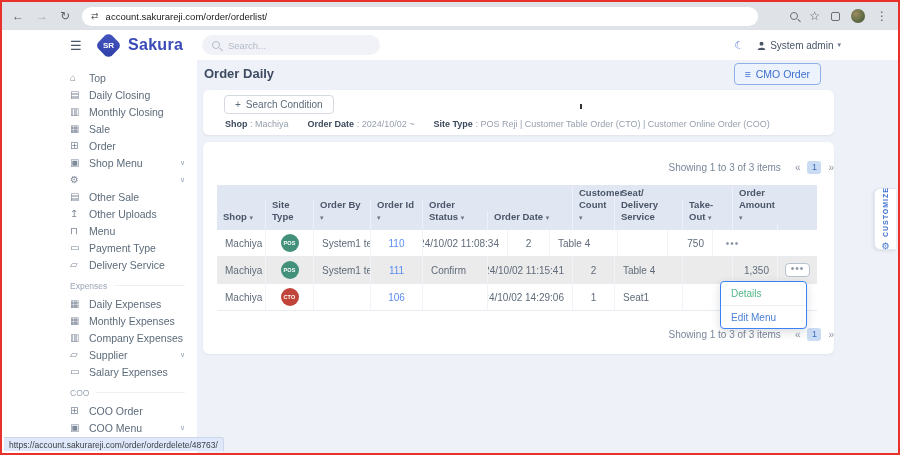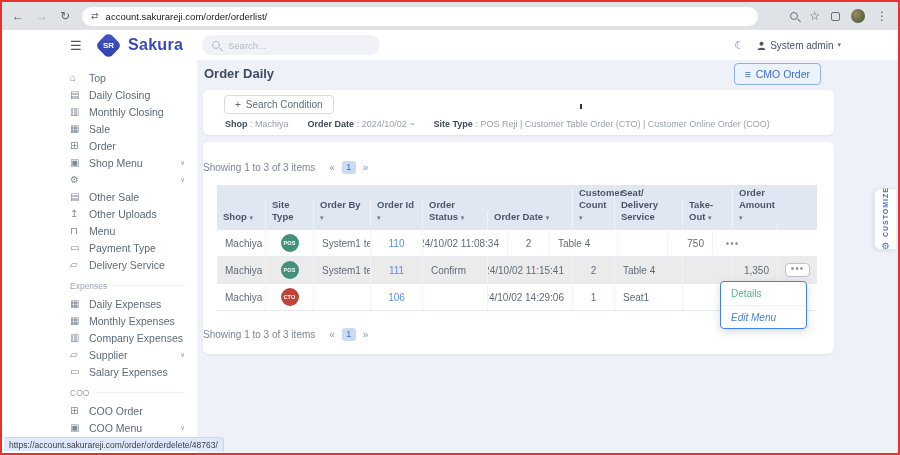--- a/index.html
+++ b/index.html
@@ -62,21 +62,21 @@
   .card{position:absolute;background:#fff;border-radius:6px;box-shadow:0 1px 2px rgba(60,75,100,.08);}
   .card1{left:201px;top:88px;width:631px;height:45px;}
   .sc-btn{position:absolute;left:21px;top:5px;height:19px;padding:0 10px;border:1px solid #d5dae1;border-radius:4px;
     background:#fff;color:#5c6b7a;font-size:10px;display:flex;align-items:center;gap:5px;cursor:pointer;}
   .filter-line{position:absolute;left:22px;top:29px;right:10px;font-size:9px;color:#97a0ad;white-space:nowrap;}
   .filter-line b{color:#3d4a5c;font-weight:bold;}
   .filter-line .gap{display:inline-block;width:14px;}
   .cursor-dot{position:absolute;left:578px;top:102px;width:2px;height:5px;background:#333;}
 
   .card2{left:201px;top:140px;width:631px;height:212px;}
-  .showing-row{display:flex;align-items:center;justify-content:flex-start;gap:14px;height:14px;font-size:10px;color:#7a8699;}
+  .showing-row{display:flex;align-items:center;justify-content:flex-end;gap:14px;height:14px;font-size:10px;color:#7a8699;}
   .showing-row.top{margin-top:18px;}
   .showing-row.bottom{margin-top:16px;}
   .pager{display:flex;align-items:center;gap:7px;}
   .pg-arrow{font-size:10px;color:#8a94a5;cursor:pointer;}
   .pg-num{min-width:14px;height:13px;background:#cadcf3;border-radius:3px;color:#3f6cc0;
     font-size:9px;display:flex;align-items:center;justify-content:center;cursor:pointer;}
 
   
   .tbl{margin:11px 16px 0 14px;width:600px;font-size:10px;}
   .thead{display:flex;background:#e1e7f2;height:45px;align-items:flex-end;}
@@ -100,21 +100,21 @@
   .dots-btn{border:1px solid #b9c2d0;border-radius:4px;background:#fff;padding:2px 5px 5px 5px;
     color:#8b95a5;letter-spacing:1px;font-size:10px;cursor:pointer;line-height:.5;}
 
   
   .ctx-menu{position:absolute;left:718px;top:279px;width:87px;background:#fff;border:1px solid #3b82f6;
     border-radius:4px;box-shadow:0 3px 10px rgba(50,60,80,.18);z-index:20;}
   .ctx-item{height:23px;display:flex;align-items:center;padding-left:10px;font-size:10px;cursor:pointer;
     border-top:1px solid #eceff3;}
   .ctx-item:first-child{border-top:none;}
   .ctx-item.green{color:#52b788;}
-  .ctx-item.blue{color:#4a7fd4;font-style:italic;}
+  .ctx-item.blue{color:#4a7fd4;}
   .ctx-item.red{color:#e25563;}
 
   
   .customize{position:absolute;right:2px;top:186px;width:22px;height:62px;background:#fff;
     border:1px solid #e3e8f0;border-right:none;border-radius:6px 0 0 6px;box-shadow:-1px 1px 3px rgba(60,75,100,.12);
     display:flex;flex-direction:column;align-items:center;justify-content:center;gap:4px;cursor:pointer;z-index:15;}
   .customize .vtext{writing-mode:vertical-rl;transform:rotate(180deg);font-size:7px;font-weight:bold;
     color:#3e6fd0;letter-spacing:1px;}
   .customize .gear{font-size:9px;color:#3e6fd0;}
 

